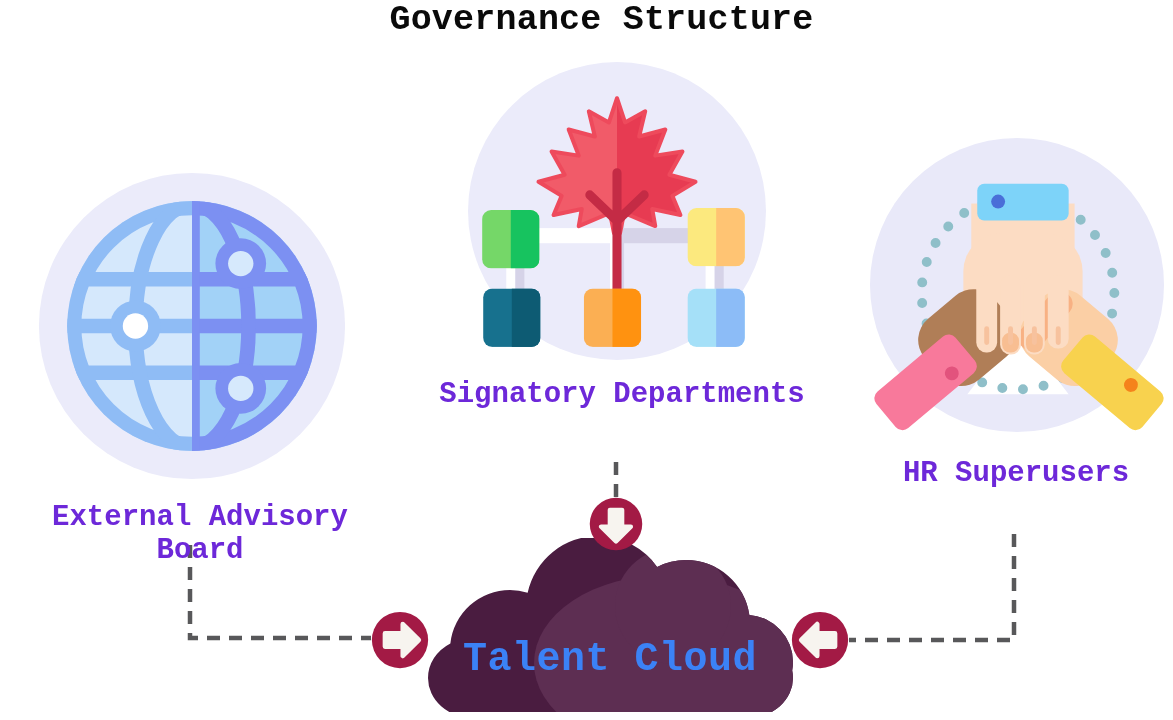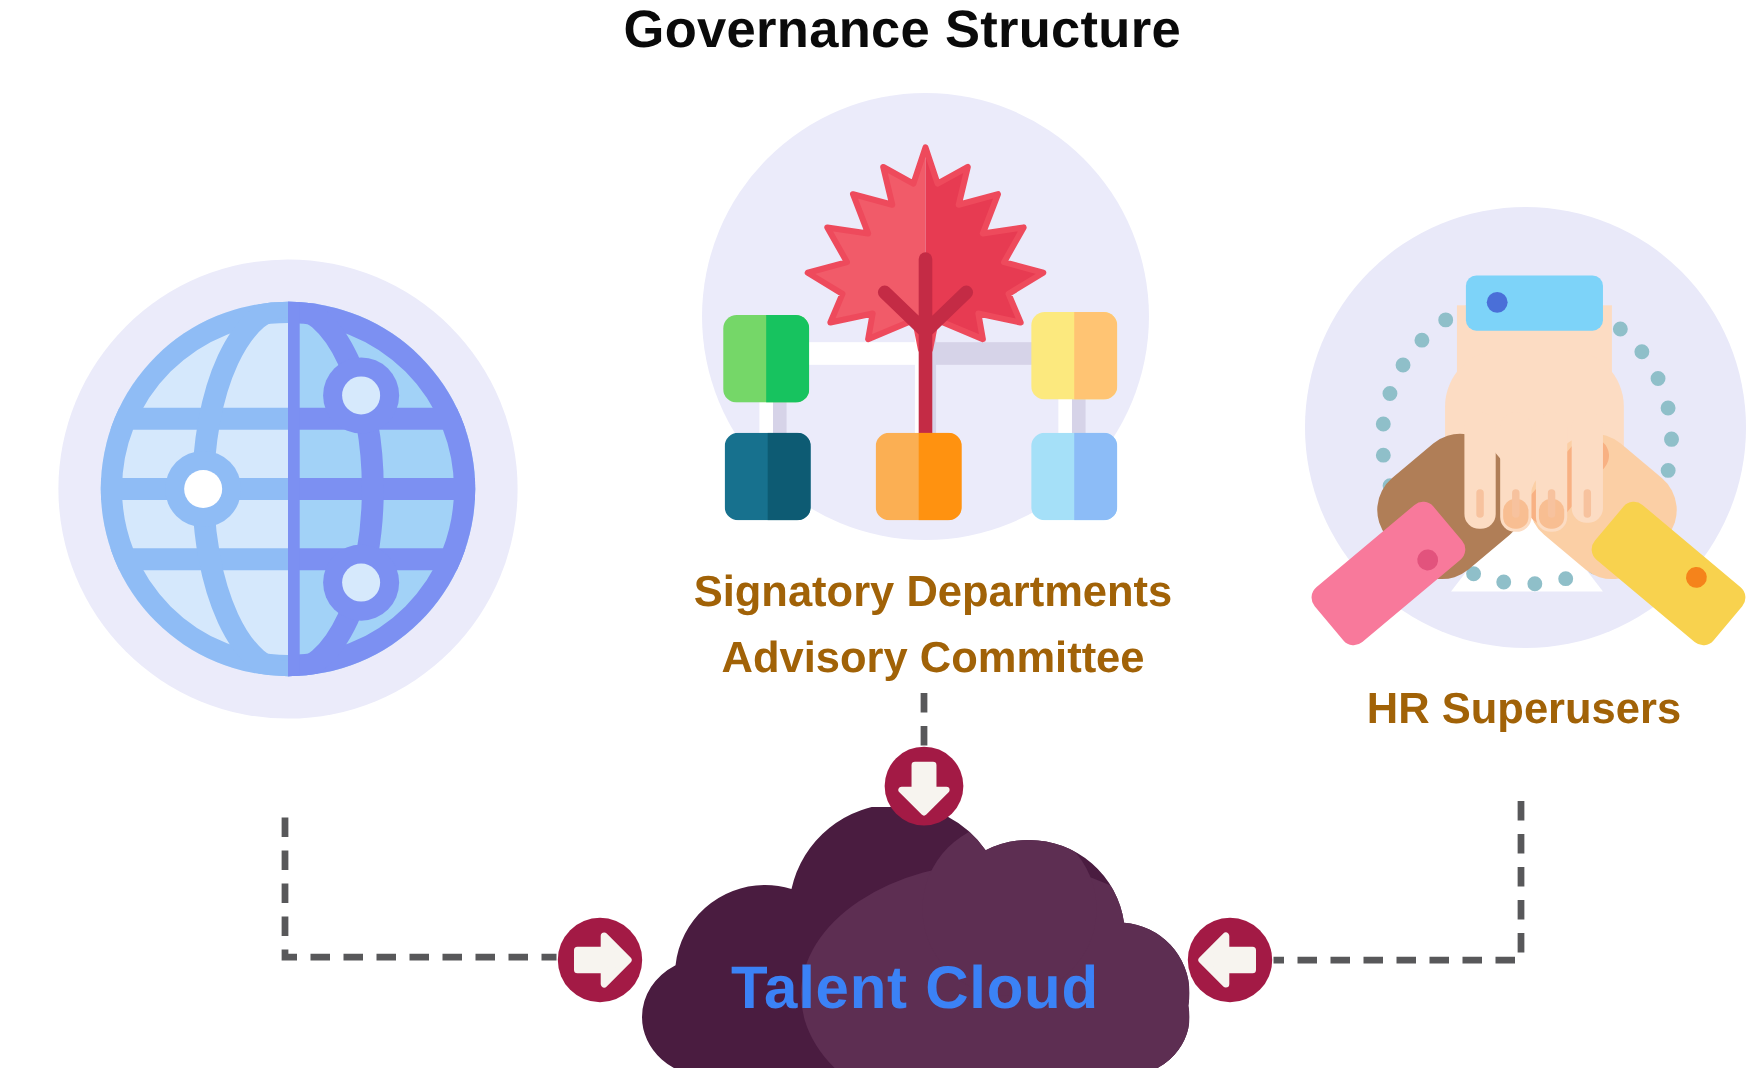--- a/index.html
+++ b/index.html
@@ -1,25 +1,25 @@
 <!DOCTYPE html>
 <html><head>
 <meta charset="utf-8">
 <style>
   html,body{margin:0;padding:0;background:#ffffff;}
   .canvas{
     position:relative;width:1173px;height:712px;background:#ffffff;
-    font-family:Liberation Sans, sans-serif;overflow:hidden;
+    font-family:Liberation Mono, monospace;overflow:hidden;
   }
   .abs{position:absolute;}
   .title{
     left:30px;top:0px;width:1143px;text-align:center;
     font-size:35px;font-weight:800;color:#0a0a0a;letter-spacing:0.2px;
   }
-  .label{font-weight:bold;color:#a16207;text-align:center;}
+  .label{font-weight:bold;color:#6d28d9;text-align:center;}
   .label-external{left:0px;top:501px;width:400px;font-size:29px;}
   .label-signatory{left:402px;top:373px;width:440px;font-size:29px;line-height:44px;}
   .label-hr{left:866px;top:451px;width:300px;font-size:29px;line-height:45px;}
   .icon-globe{left:36px;top:170px;}
   .icon-org{left:466px;top:60px;}
   .icon-hands{left:868px;top:134px;}
   .cloud-svg{left:428px;top:538px;}
   .cloud-label{
     left:430px;top:637px;width:360px;text-align:center;
     font-size:40px;font-weight:800;color:#3b82f6;letter-spacing:0.5px;
@@ -176,23 +176,23 @@
 
     <rect x="109" y="142" width="21" height="78" rx="10" fill="#FCDCC3"></rect>
     <rect x="133" y="142" width="21" height="80" rx="10" fill="#FCDCC3"></rect>
     <rect x="157" y="142" width="21" height="80" rx="10" fill="#FCDCC3"></rect>
     <rect x="181" y="142" width="21" height="74" rx="10" fill="#FCDCC3"></rect>
     <rect x="135" y="200" width="17" height="20" rx="8" fill="#F8BE92"></rect>
     <rect x="159" y="200" width="17" height="20" rx="8" fill="#F8BE92"></rect>
     <path d="M119.5 196 v14 M143.5 196 v14 M167.5 196 v14 M191.5 196 v14" stroke="#F7C29E" stroke-width="5" stroke-linecap="round" fill="none"></path>
   </svg>
 
+  <div class="abs label label-external">External Advisory Board</div>
   <div class="abs label label-signatory">
     <div>Signatory Departments</div>
-    <div>Advisory Committee</div>
   </div>
   <div class="abs label label-hr">
     <div>HR Superusers</div>
   </div>
 
   <svg class="abs cloud-svg" width="365" height="180" viewBox="0 0 365 180">
     <defs>
       <clipPath id="cc">
         <circle cx="82" cy="112" r="60"></circle>
         <circle cx="170" cy="70" r="72"></circle>

